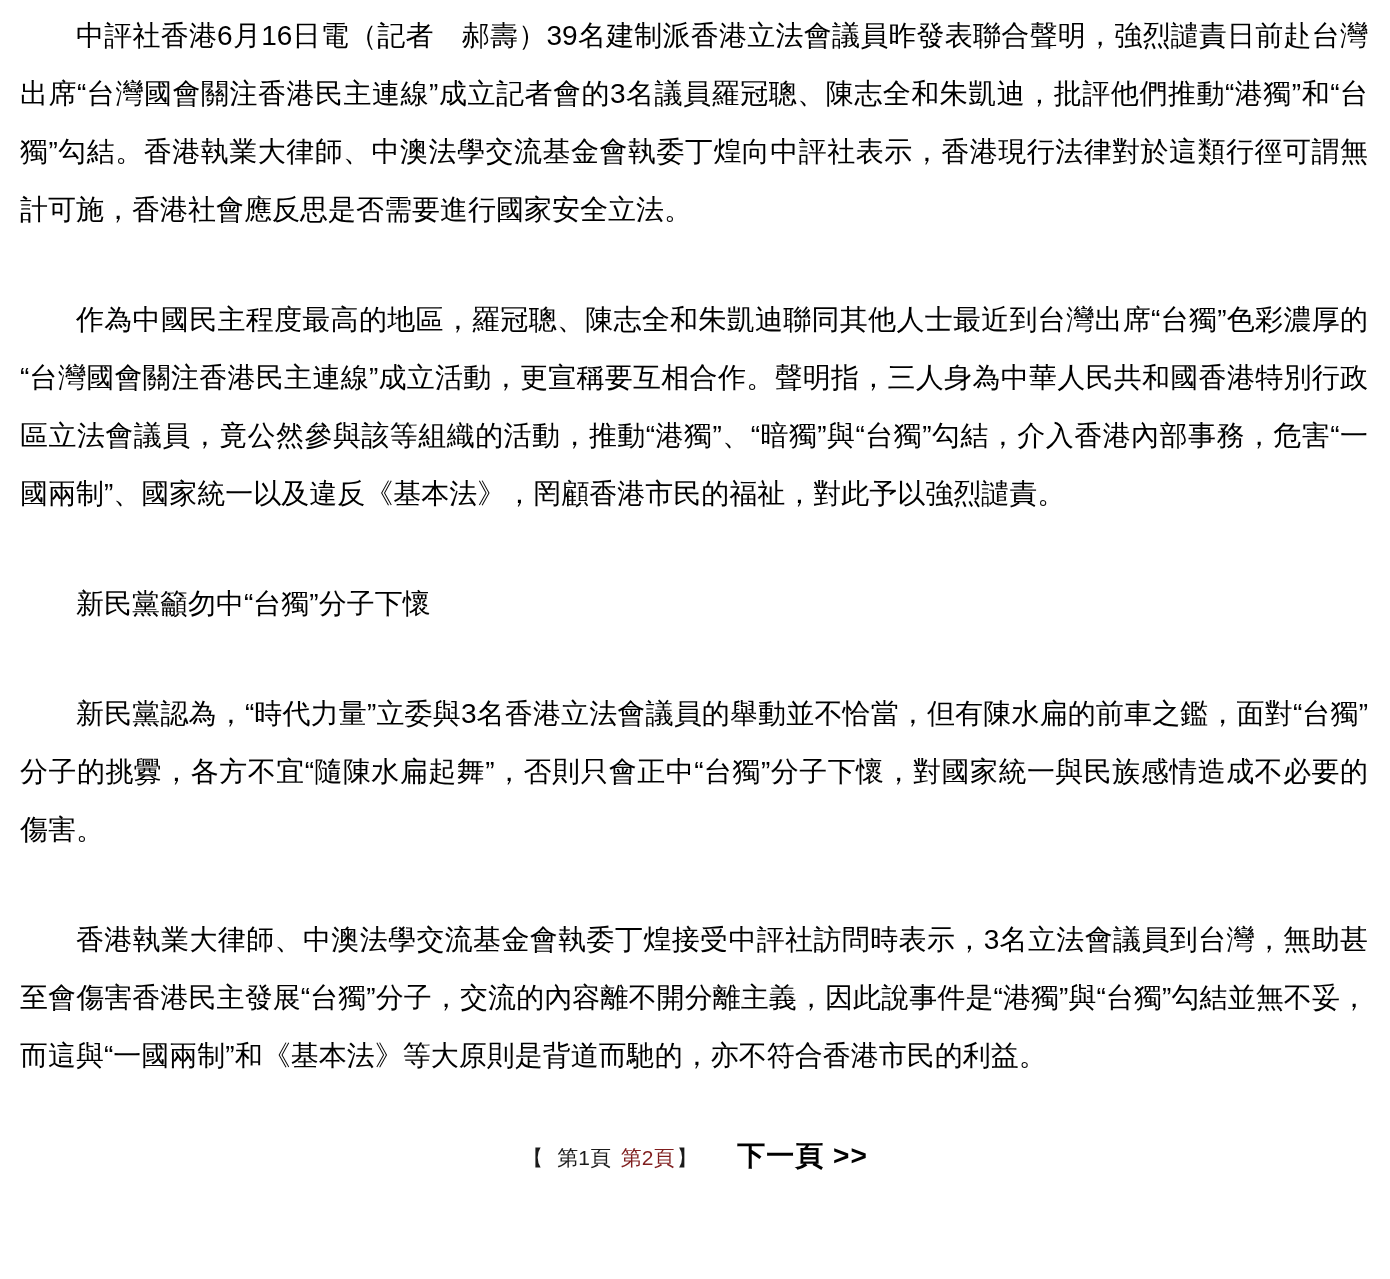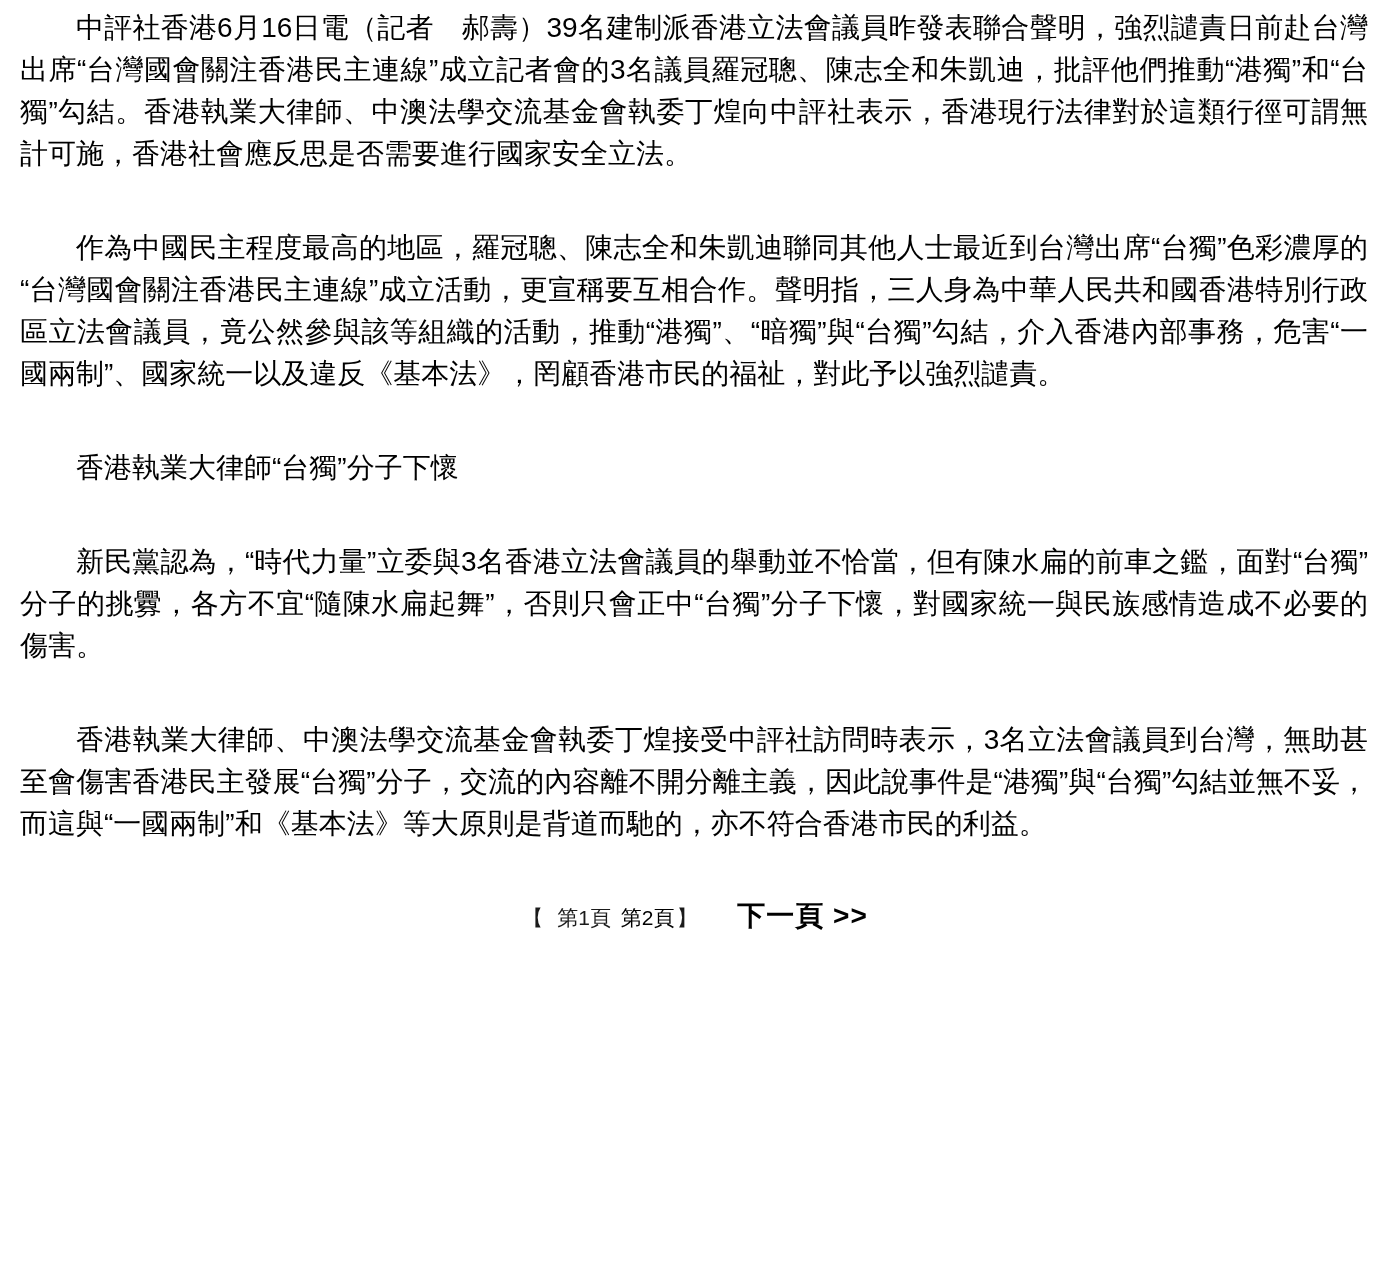--- a/index.html
+++ b/index.html
@@ -10,21 +10,21 @@
   body {
     width: 1390px;
     min-height: 1279px;
     box-sizing: border-box;
     color: #000000;
     font-family: "Liberation Sans", "DejaVu Sans", sans-serif;
   }
   main.article {
     padding: 7px 22px 0 20px;
     font-size: 28px;
-    line-height: 42px;
+    line-height: 58px;
     text-align: justify;
   }
   main.article p {
     margin: 0 0 52px 0;
     text-indent: 2em;
   }
   footer.pagination {
     margin-top: 36px;
     padding-bottom: 18px;
     text-align: center;
@@ -37,38 +37,38 @@
     color: #1a1a1a;
   }
   footer.pagination .current-page {
     margin: 0 4px 0 14px;
   }
   footer.pagination a {
     text-decoration: none;
     cursor: pointer;
   }
   footer.pagination .visited-page {
-    color: #000000;
+    color: #7f1d1d;
     margin-right: 2px;
   }
   footer.pagination .next-link {
     color: #000000;
     font-weight: bold;
     font-size: 28px;
     margin-left: 34px;
     letter-spacing: 1px;
   }
 </style>
 </head>
 <body>
 
 <main class="article">
   <p>中評社香港6月16日電（記者　郝壽）39名建制派香港立法會議員昨發表聯合聲明，強烈譴責日前赴台灣出席“台灣國會關注香港民主連線”成立記者會的3名議員羅冠聰、陳志全和朱凱迪，批評他們推動“港獨”和“台獨”勾結。香港執業大律師、中澳法學交流基金會執委丁煌向中評社表示，香港現行法律對於這類行徑可謂無計可施，香港社會應反思是否需要進行國家安全立法。</p>
   <p>作為中國民主程度最高的地區，羅冠聰、陳志全和朱凱迪聯同其他人士最近到台灣出席“台獨”色彩濃厚的“台灣國會關注香港民主連線”成立活動，更宣稱要互相合作。聲明指，三人身為中華人民共和國香港特別行政區立法會議員，竟公然參與該等組織的活動，推動“港獨”、“暗獨”與“台獨”勾結，介入香港內部事務，危害“一國兩制”、國家統一以及違反《基本法》，罔顧香港市民的福祉，對此予以強烈譴責。</p>
-  <p>香港執業大律師“台獨”分子下懷</p>
+  <p>新民黨籲勿中“台獨”分子下懷</p>
   <p>新民黨認為，“時代力量”立委與3名香港立法會議員的舉動並不恰當，但有陳水扁的前車之鑑，面對“台獨”分子的挑釁，各方不宜“隨陳水扁起舞”，否則只會正中“台獨”分子下懷，對國家統一與民族感情造成不必要的傷害。</p>
   <p>香港執業大律師、中澳法學交流基金會執委丁煌接受中評社訪問時表示，3名立法會議員到台灣，無助甚至會傷害香港民主發展“台獨”分子，交流的內容離不開分離主義，因此說事件是“港獨”與“台獨”勾結並無不妥，而這與“一國兩制”和《基本法》等大原則是背道而馳的，亦不符合香港市民的利益。</p>
 </main>
 
 <footer class="pagination">
   <span class="bracket">【</span><span class="current-page">第1頁</span>
   <a class="visited-page" href="#">第2頁</a><span class="bracket">】</span>
   <a class="next-link" href="#">下一頁 &gt;&gt;</a>
 </footer>
 

